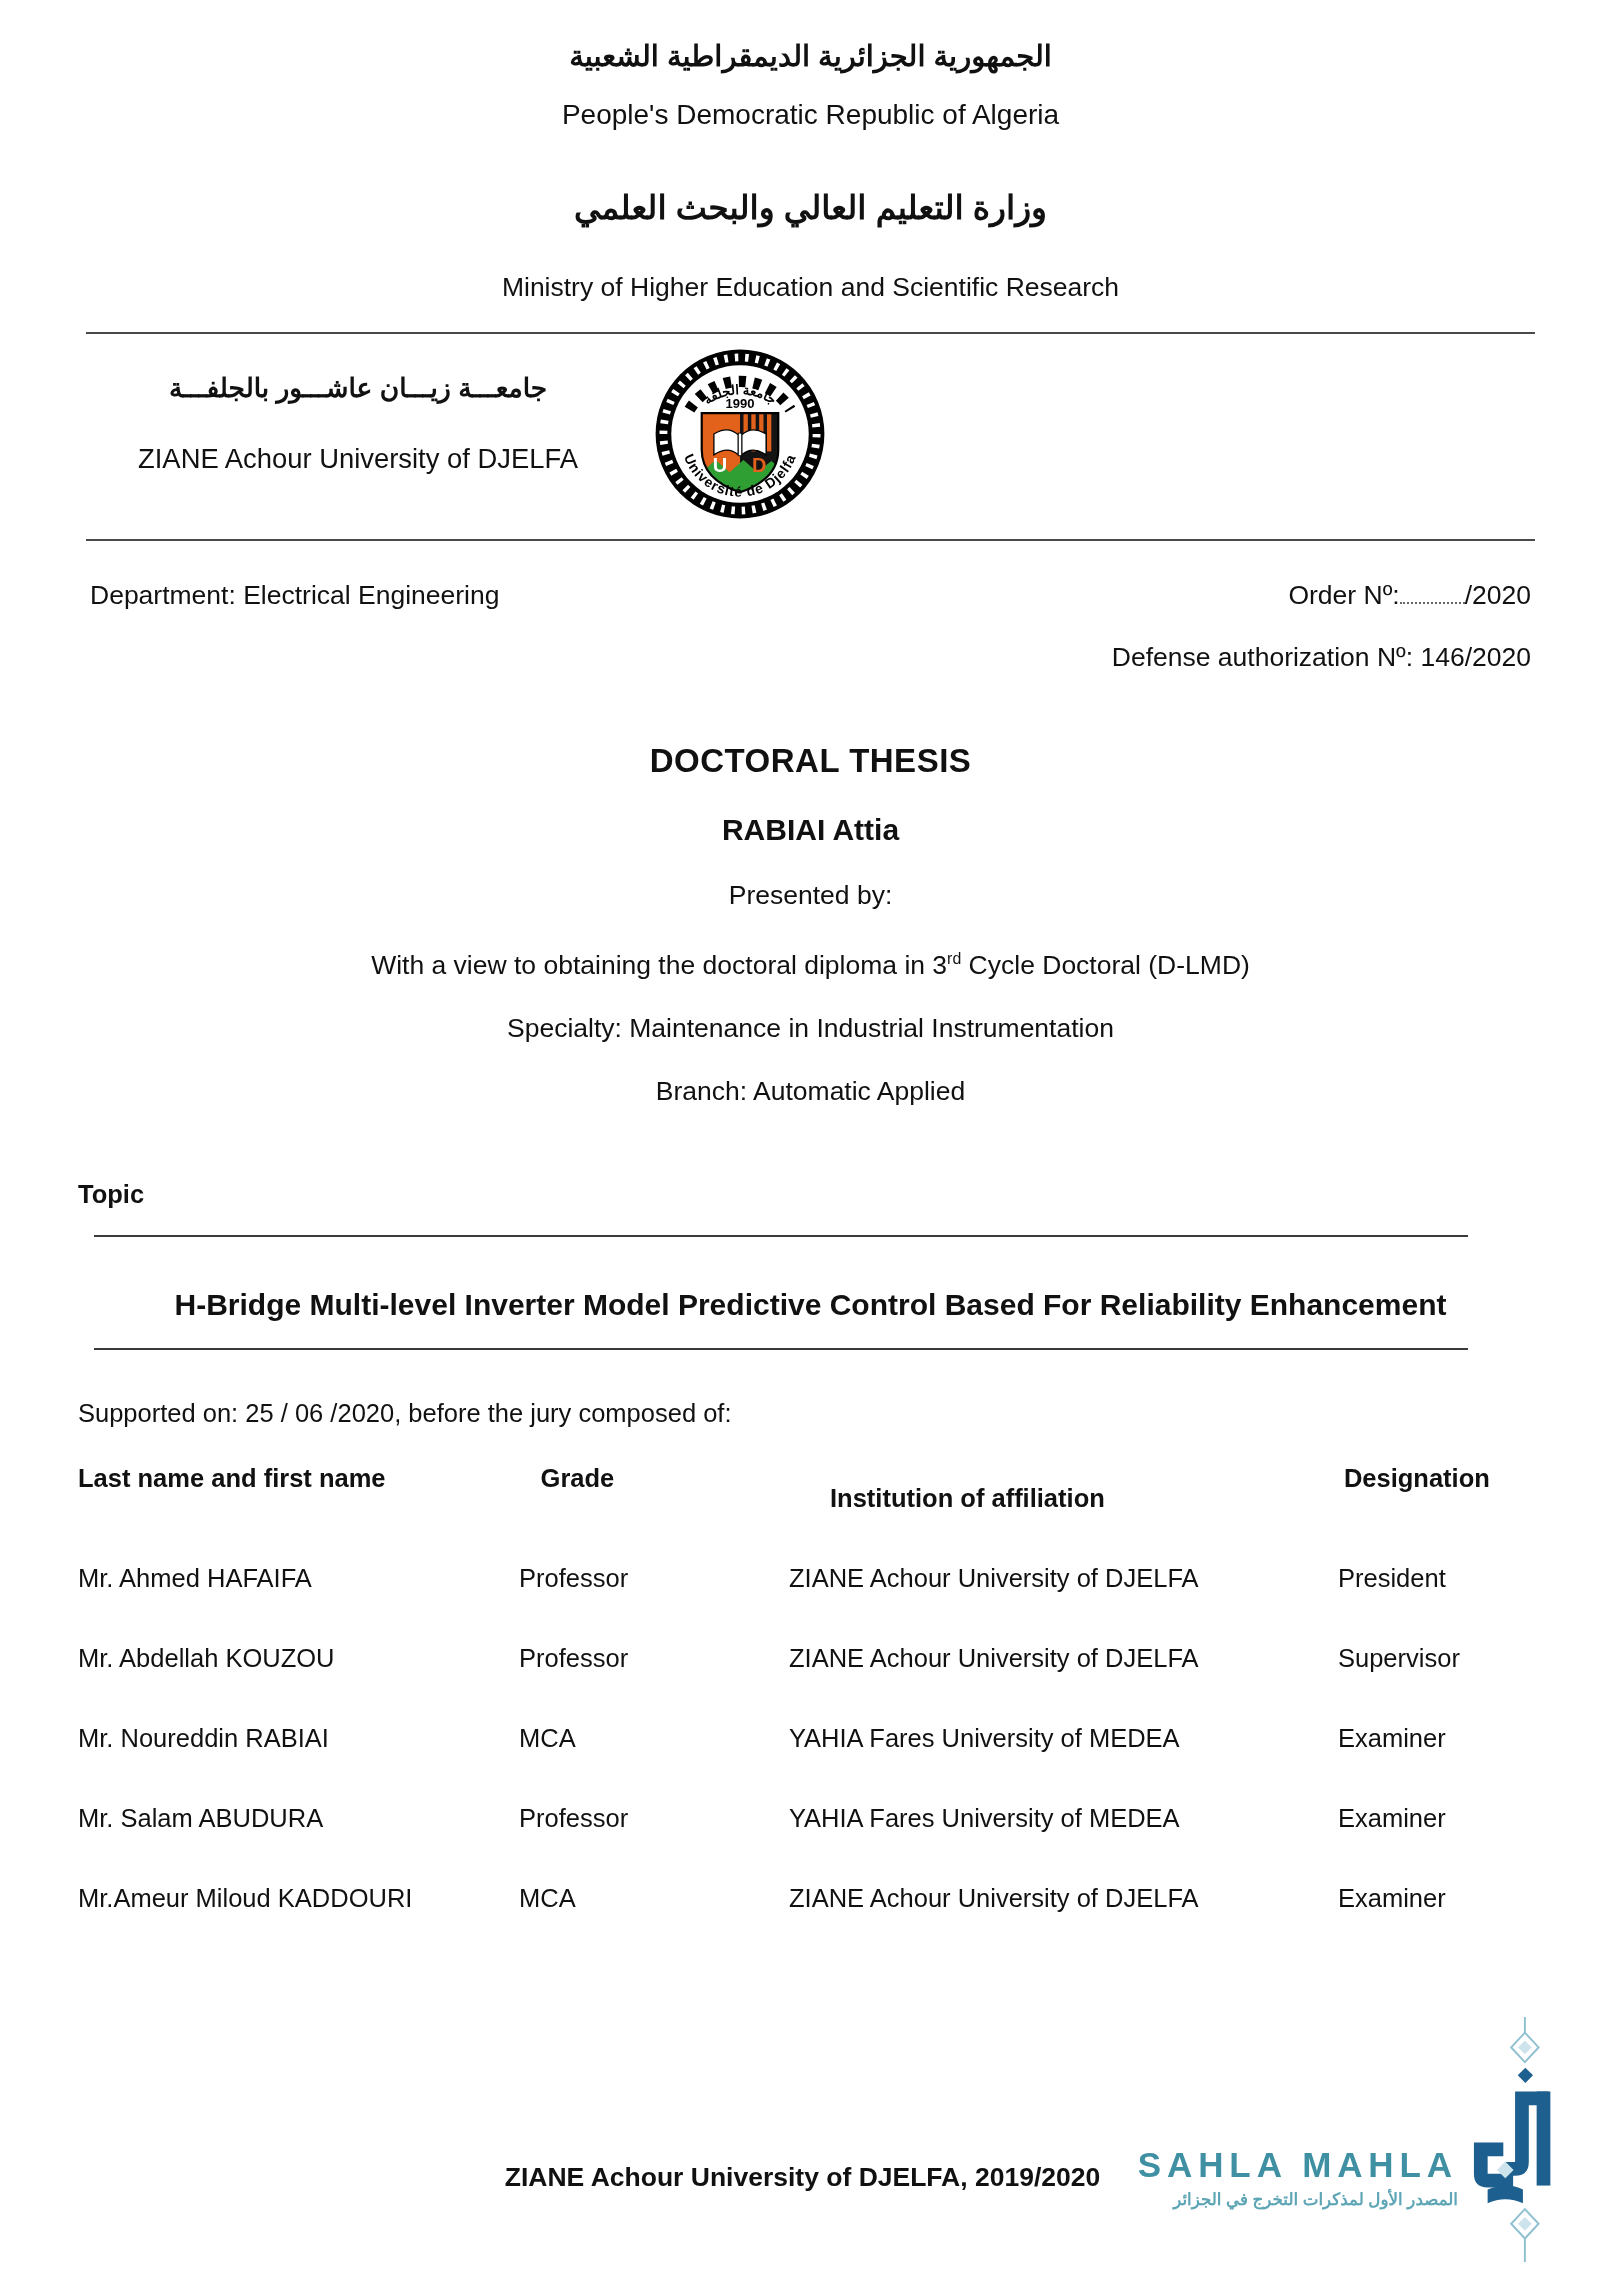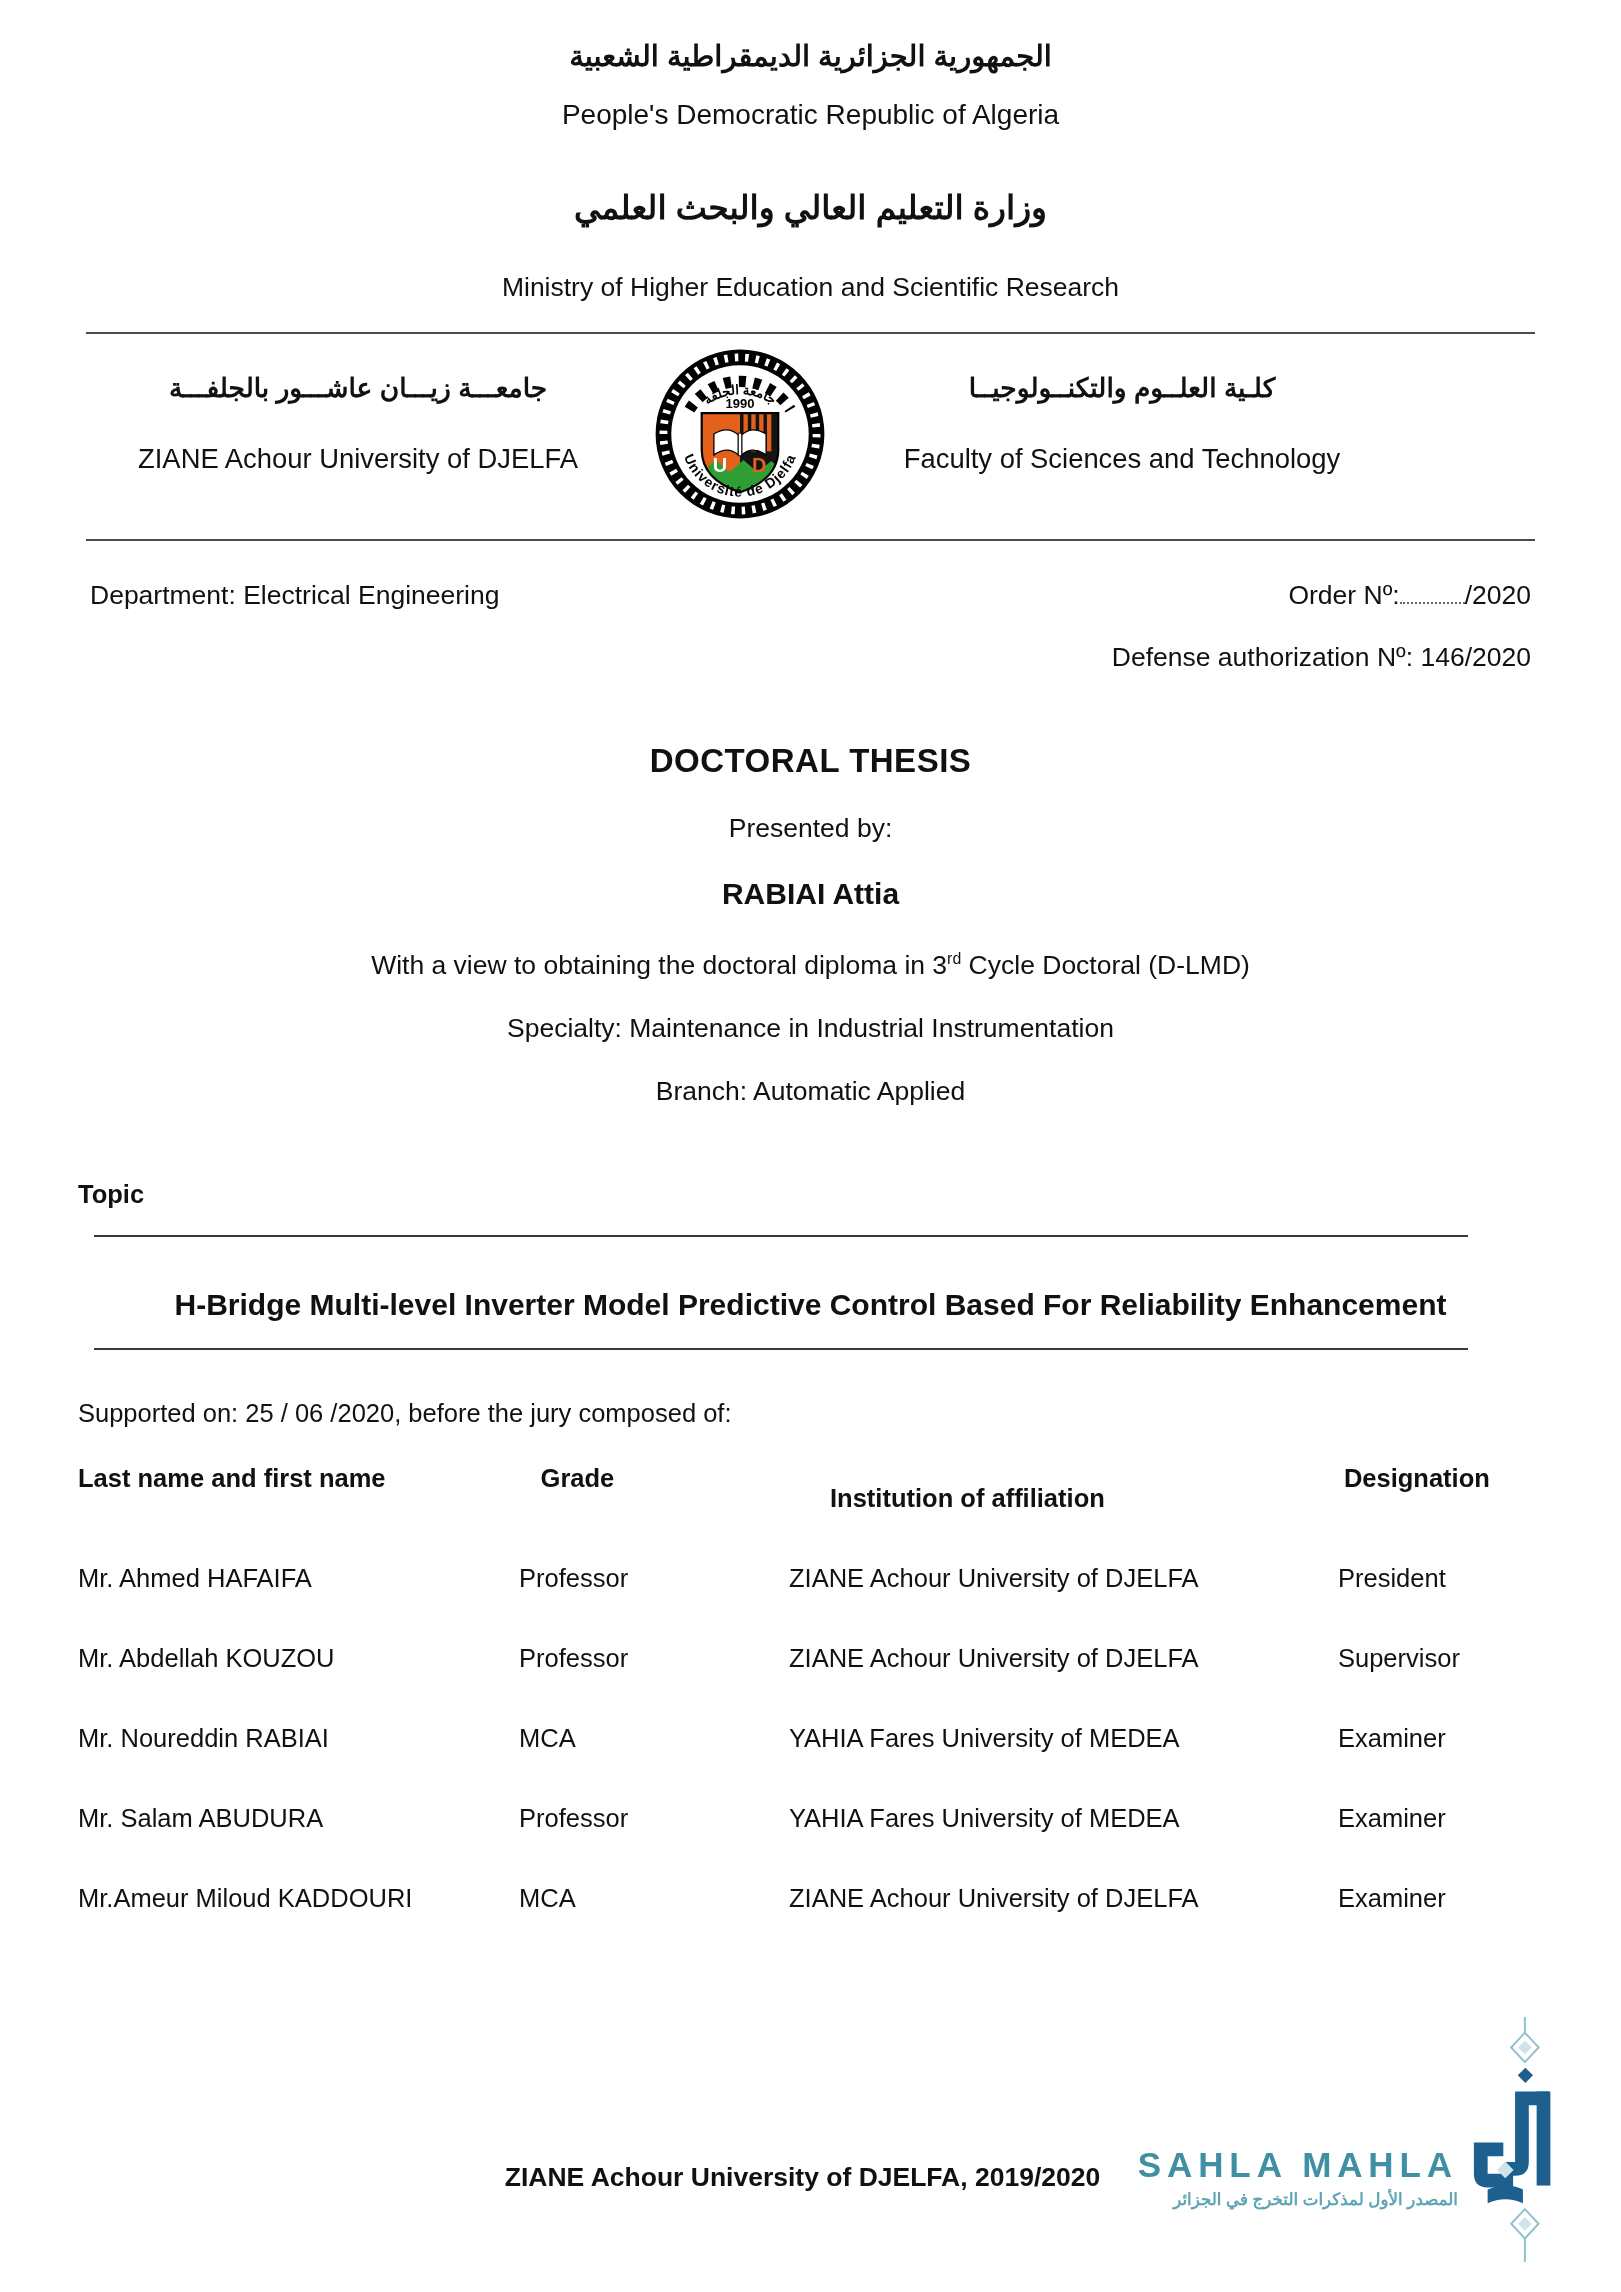--- a/index.html
+++ b/index.html
@@ -111,39 +111,35 @@
           <text x="122" y="144" text-anchor="middle" font-size="23" font-weight="bold" fill="#e2621b">D</text>
         </g>
         <path d="M56,76 H144 V118 Q144,152 100,167 Q56,152 56,118 Z" fill="none" stroke="#000" stroke-width="2.5"></path>
         <path id="sealBotArc" d="M32,104 A68,68 0 0,0 168,104" fill="none"></path>
         <text font-size="16" font-weight="bold" fill="#000" letter-spacing="1">
           <textPath href="#sealBotArc" startOffset="50%" text-anchor="middle">Université de Djelfa</textPath>
         </text>
       </svg>
     </div>
 
-    <div class="header-col center">
-      <div class="ar-line">كلـية العلــوم والتكنــولوجيــا</div>
-      <div class="en-line">Faculty of Sciences and Technology</div>
-    </div>
   </div>
 
   <hr class="rule mid">
 
   <div class="admin-row">
     <div>Department: Electrical Engineering</div>
     <div>
       <span>Order Nº:</span><span class="dotted-leader"></span><span>/2020</span>
     </div>
   </div>
   <div class="defense-line">Defense authorization Nº: 146/2020</div>
 
   <div class="center doc-type">DOCTORAL THESIS</div>
+  <div class="center author">RABIAI Attia</div>
   <div class="center presented">Presented by:</div>
-  <div class="center author">RABIAI Attia</div>
   <div class="center view-line">
     <span>With a view to obtaining the doctoral diploma in 3</span><sup>rd</sup><span> Cycle Doctoral (D-LMD)</span>
   </div>
   <div class="center specialty-line">Specialty: Maintenance in Industrial Instrumentation</div>
   <div class="center branch-line">Branch: Automatic Applied</div>
 
   <div class="topic-label">Topic</div>
   <hr class="rule narrow topic">
   <div class="main-title">H-Bridge Multi-level Inverter Model Predictive Control Based For Reliability Enhancement</div>
   <hr class="rule narrow under-title">

